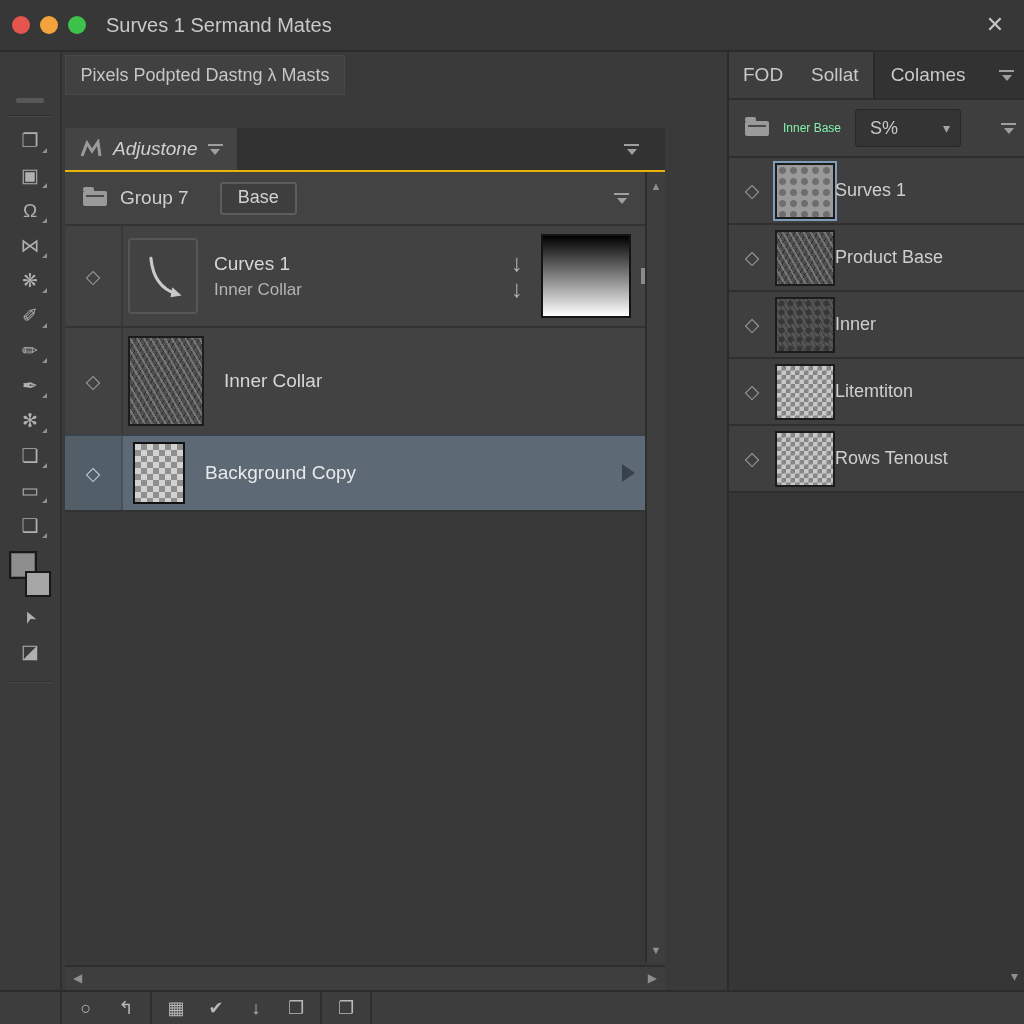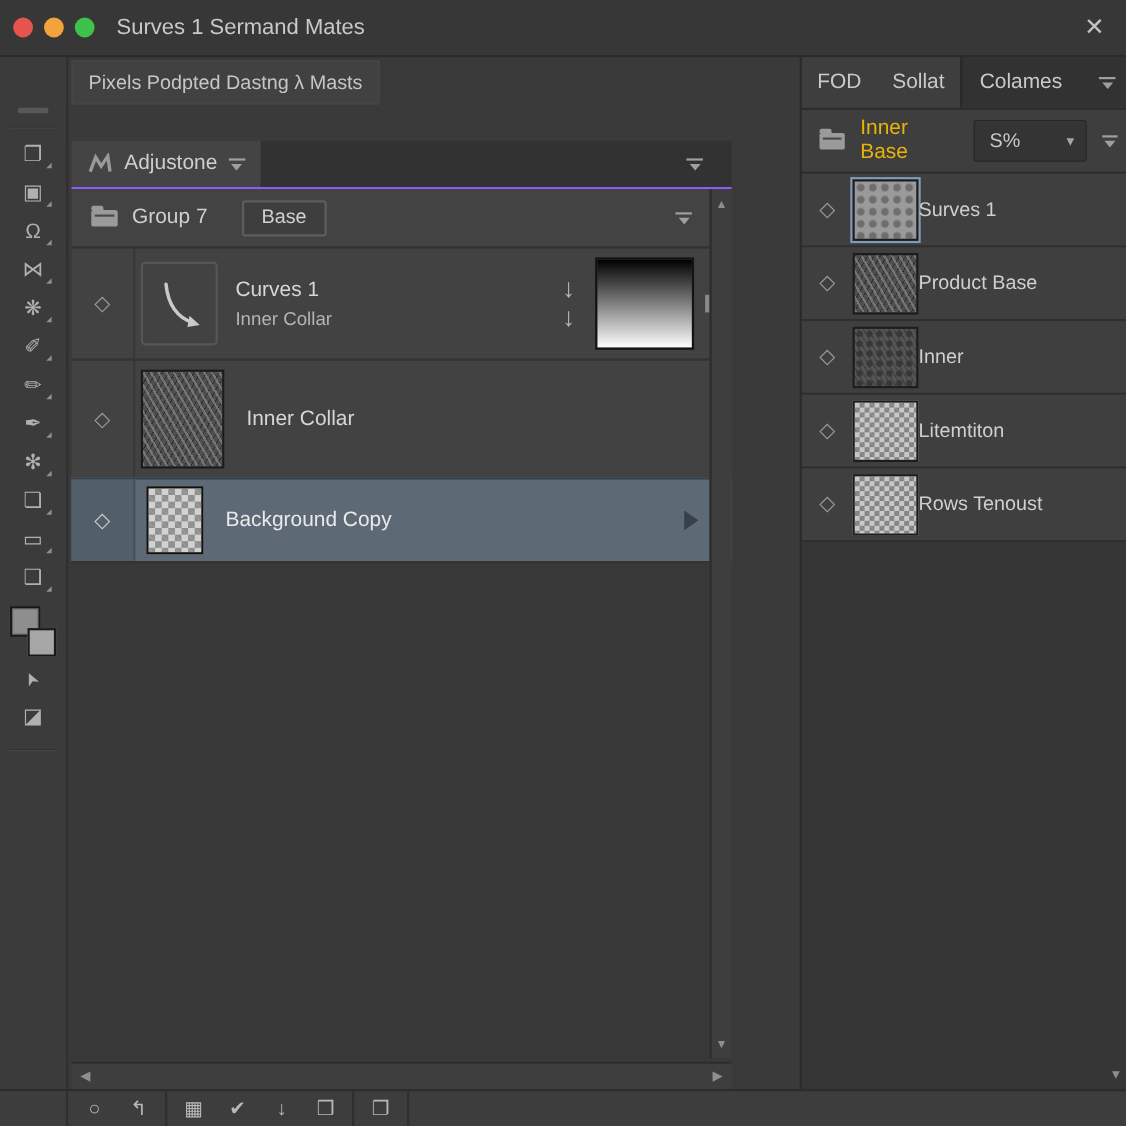--- a/index.html
+++ b/index.html
@@ -34,21 +34,21 @@
   
   .swatches { position:relative; width:46px; height:46px; margin:8px 0 2px; }
   .swatches .fg { position:absolute; left:2px; top:0; width:28px; height:28px;
                   background:#8e8e8e; border:2px solid #191919; box-shadow:0 0 0 1px #6b6b6b inset; }
   .swatches .bg2 { position:absolute; right:2px; bottom:0; width:26px; height:26px;
                    background:#a6a6a6; border:2px solid #191919; }
 
   
   .layers-panel { position:absolute; left:65px; top:128px; width:600px; height:834px;
                   background:#383838; display:flex; flex-direction:column; }
-  .lp-header { height:44px; display:flex; border-bottom:2px solid #8b5cf6; }
+  .lp-header { height:44px; display:flex; border-bottom:2px solid #eab308;font-style:italic; }
   .lp-header .tabpart { width:172px; background:#444444; display:flex; align-items:center;
                         padding-left:14px; gap:10px; }
   .lp-header .tabrest { flex:1; background:#323232; display:flex; align-items:center;
                         justify-content:flex-end; padding-right:26px; }
   .lp-title { font-size:19px; color:#cfcfcf; }
   .lp-group { height:52px; background:#434343; display:flex; align-items:center; padding-left:18px; gap:13px; }
   .group-label { font-size:19px; color:#cfcfcf; }
   .mash-btn { margin-left:18px; padding:3px 16px 5px; font-size:18px; color:#d2d2d2;
               background:#3e3e3e; border:2px solid #5d5d5d; border-radius:3px; }
   .lp-group .pmenu { margin-left:auto; margin-right:36px; }
@@ -127,21 +127,21 @@
   .right-panel { position:absolute; left:727px; top:52px; width:297px; height:938px;
                  background:#3e3e3e; border-left:2px solid #2b2b2b;
                  display:flex; flex-direction:column; }
   .rp-tabs { height:48px; display:flex; align-items:stretch; border-bottom:2px solid #2d2d2d; }
   .rp-tab { display:flex; align-items:center; padding:0 14px; font-size:19px; color:#c9c9c9;justify-content:flex-end; }
   .rp-droptab { flex:1; background:#323232; border-left:2px solid #292929;
                 display:flex; align-items:center; padding:0 10px 0 16px; font-size:19px; color:#c9c9c9; }
   .rp-droptab .pmenu { margin-left:auto; }
   .rp-sub { height:58px; display:flex; align-items:center; padding-left:16px; gap:14px;
             border-bottom:2px solid #2d2d2d; }
-  .rp-sub .lbl { font-size:19px; color:#eab308; }
+  .rp-sub .lbl { font-size:12px; color:#86efac; }
   .dd-box { width:106px; height:38px; background:#343434; border:1px solid #272727; border-radius:3px;
             display:flex; align-items:center; padding:0 10px 0 14px; font-size:18px; color:#c9c9c9; }
   .dd-box .chev { margin-left:auto; font-size:14px; color:#a5a5a5; }
   .rp-sub .pmenu { margin-left:auto; margin-right:8px; }
 
   .rp-row { height:67px; display:flex; align-items:center; background:#3f3f3f;
             border-bottom:2px solid #2f2f2f; }
   .rp-eye { width:46px; text-align:center; }
   .rp-thumb { width:60px; height:56px; border:2px solid #1c1c1c; }
   .rp-thumb.sel { box-shadow:0 0 0 2px #7f9db8; }

